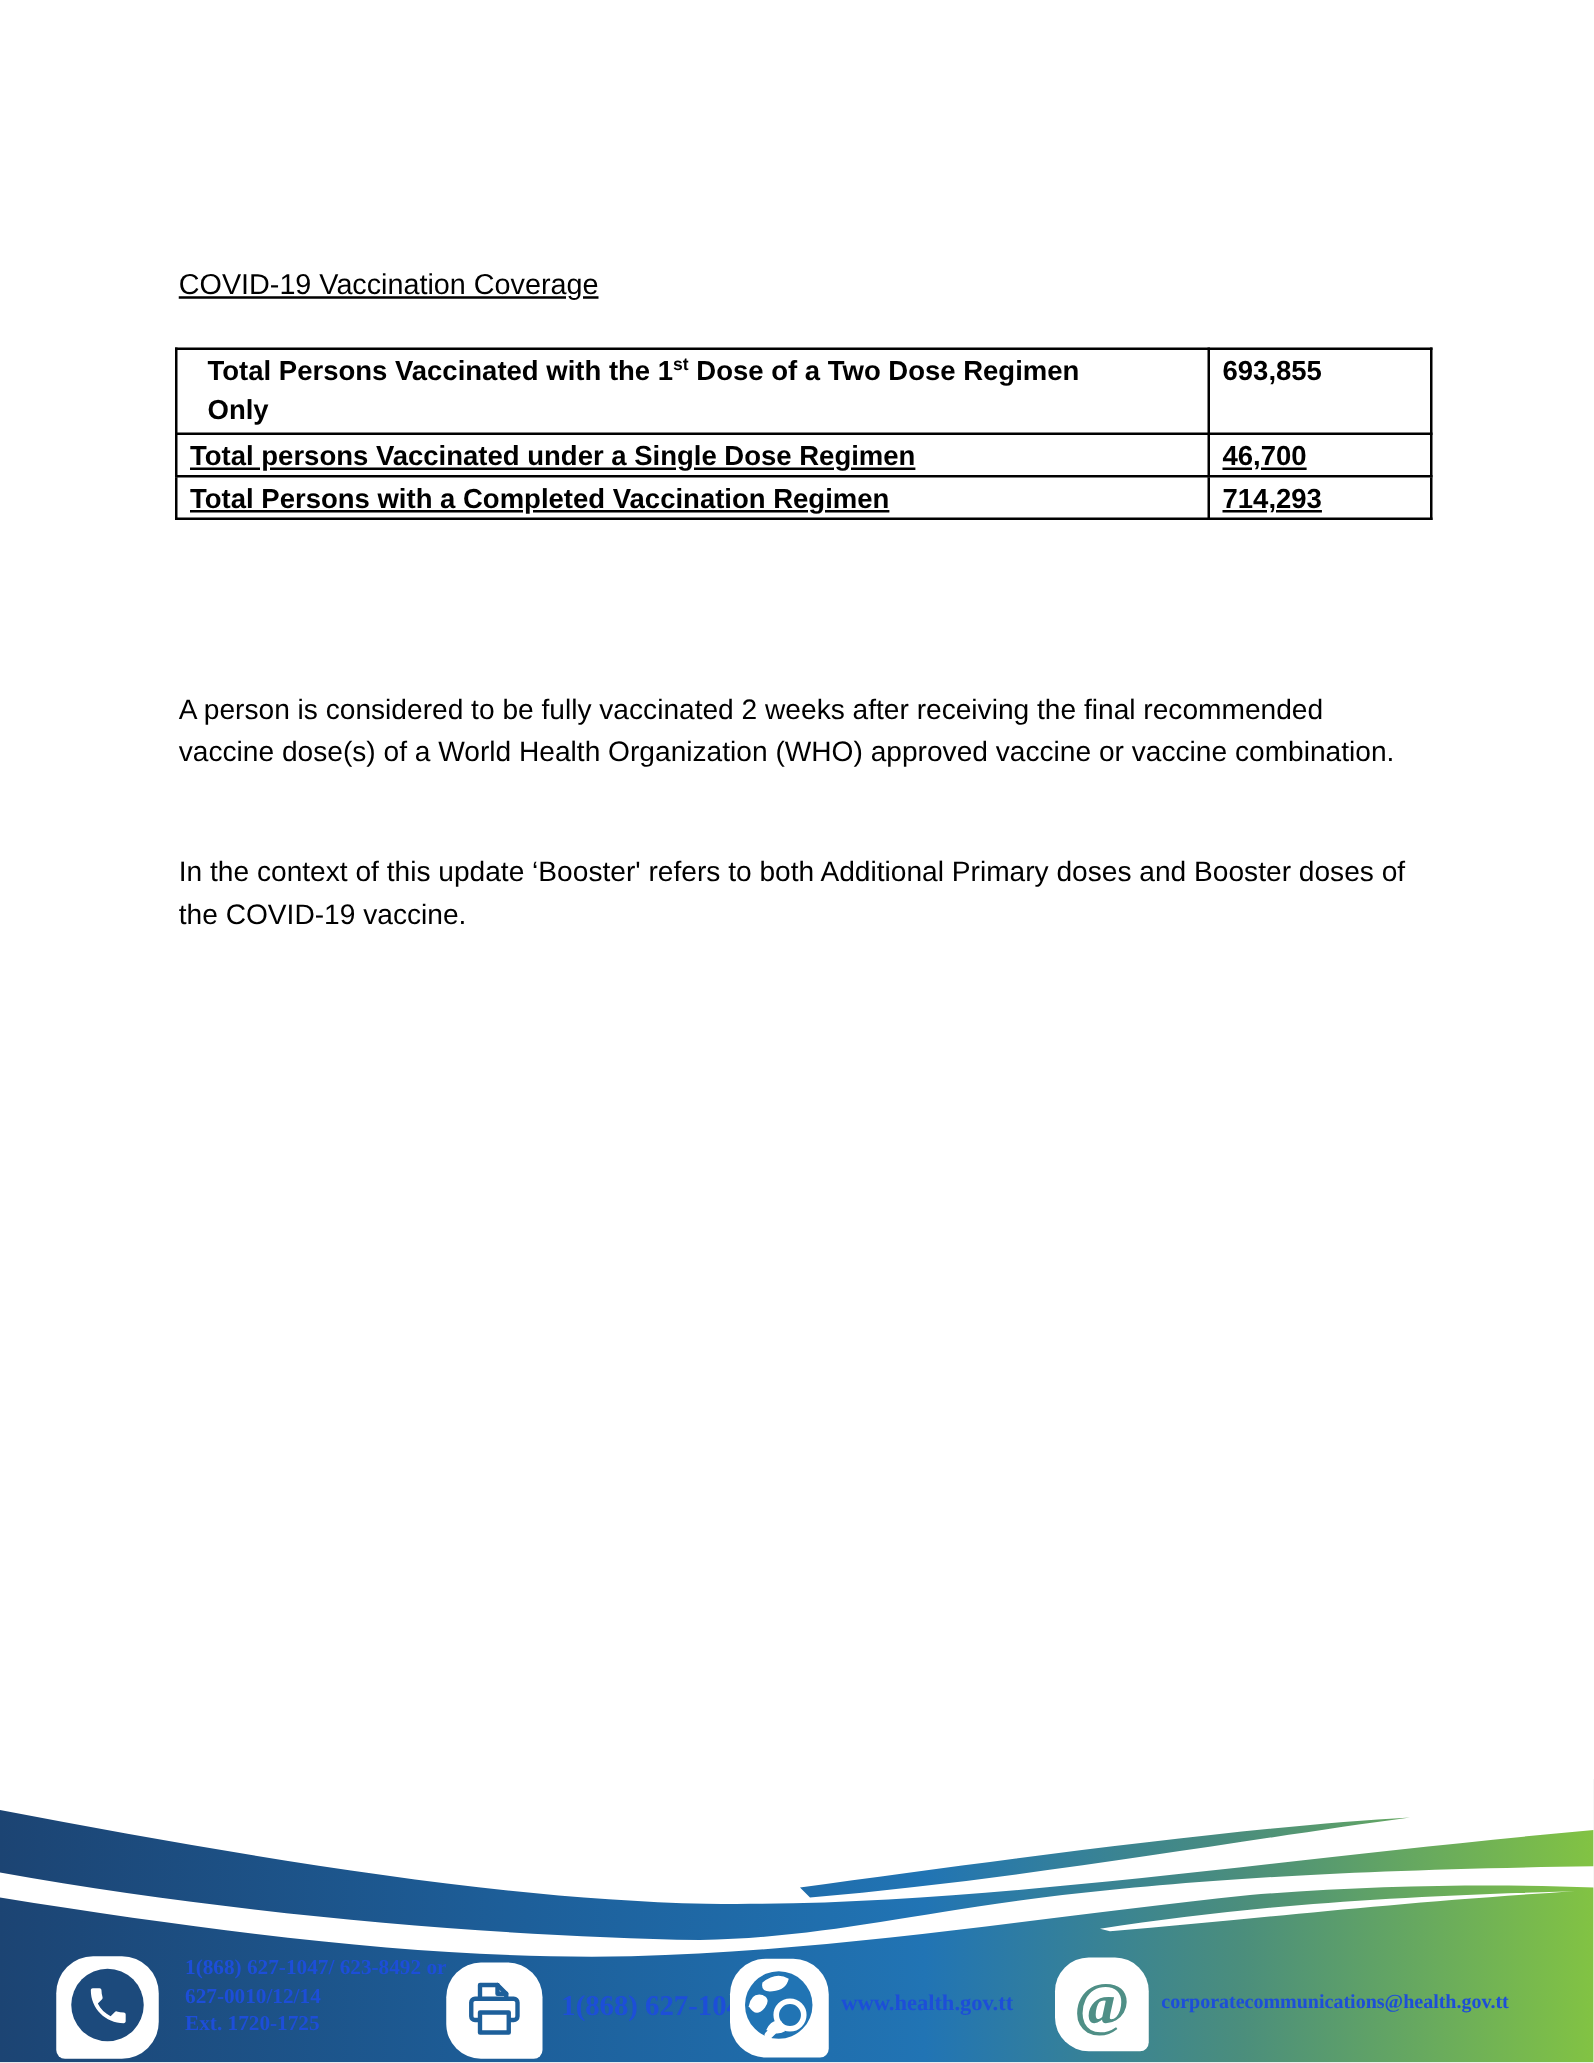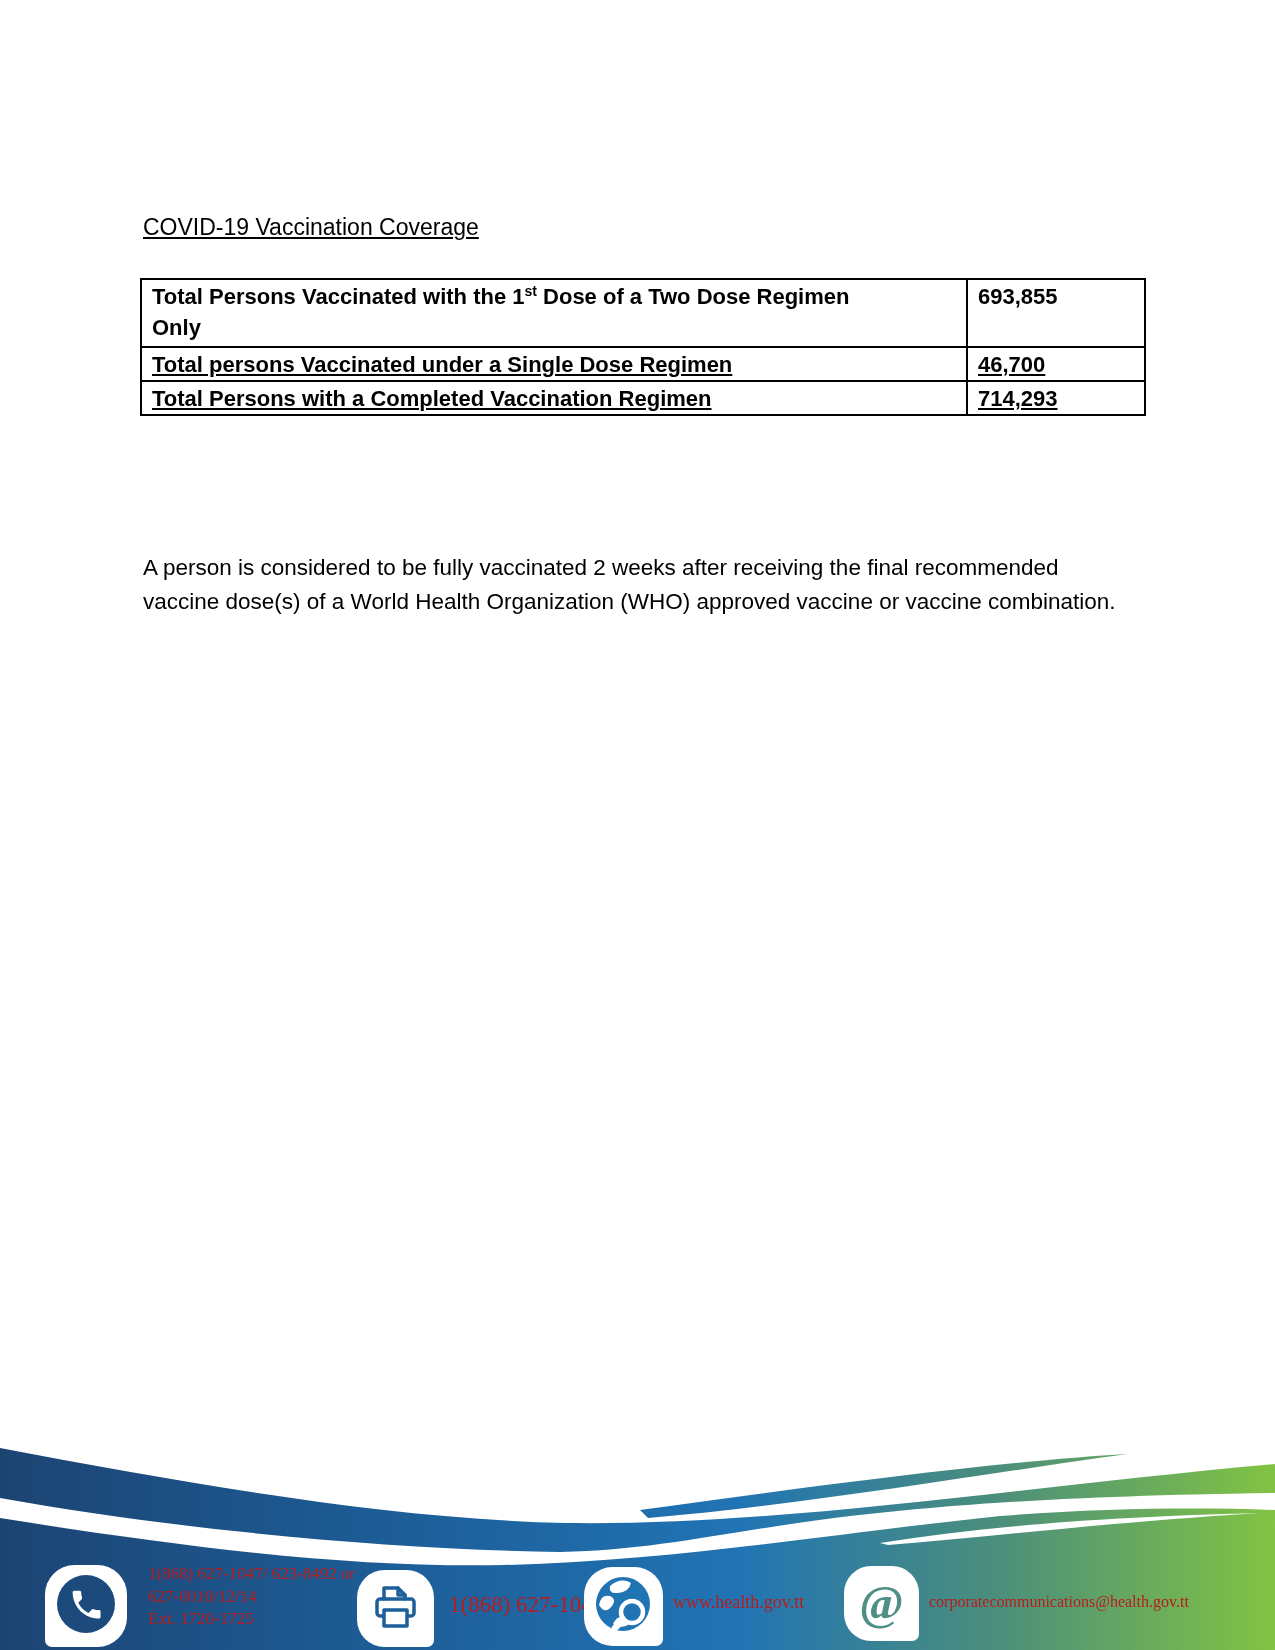--- a/index.html
+++ b/index.html
@@ -29,21 +29,21 @@
     font-size:22px;font-weight:700;
     line-height:31px;
     vertical-align:top;
     padding:1px 8px 0 10px;
   }
   .coverage-table .label-cell{width:806px;}
   .coverage-table .value-cell{width:158px;}
   .coverage-table tr.tall td{height:65px;}
   .coverage-table tr.short td{height:30px;text-decoration:underline;}
   .label-inner{display:block;}
-  .label-inner.narrow{width:700px;}
+  .label-inner.narrow{width:700px;margin-left:14px;}
   .label-inner.nowrap{white-space:nowrap;}
   .coverage-table sup{font-size:14px;line-height:0;vertical-align:super;}
   .para{
     position:absolute;left:143px;width:995px;
     font-size:22.5px;line-height:33.5px;
     margin:0;
   }
   #para1{top:551px;}
   #para2{top:681px;}
 
@@ -54,23 +54,23 @@
   
   .bubble{
     position:absolute;
     background:#fff;
   }
   .tail-right{border-radius:36% 36% 7px 36%;}
   .tail-left{border-radius:36% 36% 36% 7px;}
   .bubble svg{display:block;width:100%;height:100%;}
   .contact-text{
     position:absolute;
-    color:#b91c1c;
+    color:#1d4ed8;
     font-family:"Liberation Serif","DejaVu Serif",serif;
-    font-weight:400;
+    font-weight:700;
   }
   .contact-text .ln{white-space:nowrap;}
   #text-phone{left:148px;top:1563px;font-size:17px;line-height:22.5px;}
   #text-fax{left:449px;top:1592px;font-size:23px;}
   #text-globe{left:673px;top:1592px;font-size:18px;}
   #text-email{left:929px;top:1593px;font-size:16px;}
   #bubble-phone{left:45px;top:1565px;width:82px;height:82px;}
   #bubble-fax{left:357px;top:1570px;width:77px;height:77px;}
   #bubble-globe{left:584px;top:1567px;width:79px;height:79px;}
   #bubble-email{left:844px;top:1566px;width:75px;height:75px;}
@@ -99,20 +99,21 @@
       <tr class="short">
         <td class="label-cell">
           <span class="label-inner nowrap"><span>Total Persons with a Completed Vaccination Regimen</span><sup></sup><span></span></span>
         </td>
         <td class="value-cell">714,293</td>
       </tr>
     </tbody>
   </table>
 
   <p class="para" id="para1">A person is considered to be fully vaccinated 2 weeks after receiving the final recommended vaccine dose(s) of a  World Health Organization (WHO) approved vaccine or vaccine combination.</p>
+  <p class="para" id="para2">In the context of this update ‘Booster' refers to both Additional Primary doses and Booster doses of the COVID-19 vaccine.</p>
 
   <div class="footer-wave">
     <svg width="1275" height="290" viewBox="0 0 1275 290" xmlns="http://www.w3.org/2000/svg">
       <defs>
         <linearGradient id="waveGrad" x1="0" y1="0" x2="1275" y2="0" gradientUnits="userSpaceOnUse">
           <stop offset="0" stop-color="#1c4473"></stop>
           <stop offset="0.33" stop-color="#1d5f9a"></stop>
           <stop offset="0.58" stop-color="#2174b4"></stop>
           <stop offset="0.78" stop-color="#4b8e7c"></stop>
           <stop offset="1" stop-color="#82c343"></stop>

